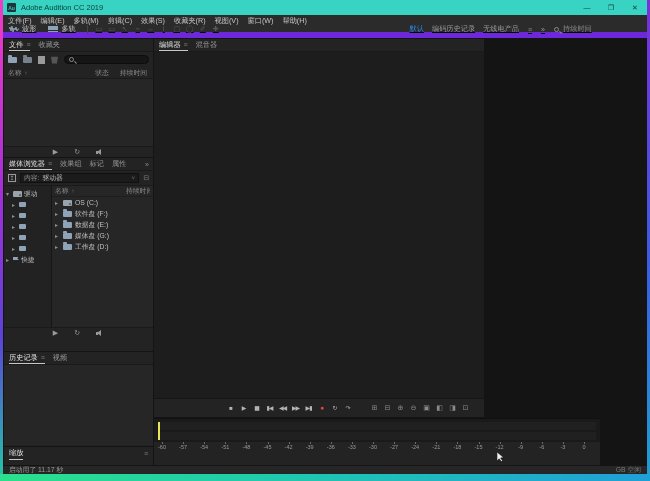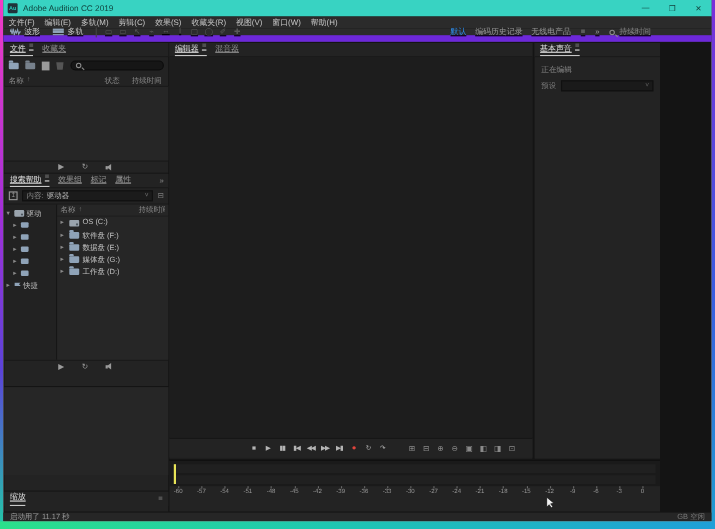--- a/index.html
+++ b/index.html
@@ -46,21 +46,21 @@
   .workspace.active { color:#2d8ceb; }
   .ws-menu-icon { color:#888; font-size:7px; }
   .overflow-icon { color:#999; font-size:7px; }
   .help-search { display:flex; align-items:center; gap:4px; width:85px; }
   .help-search span { font-size:7.2px; color:#8a8a8a; }
 
   
   .panel { position:absolute; background:#232323; }
   .tabbar { height:13px; background:#232323; display:flex; align-items:center; padding-left:5px;
             border-bottom:1px solid #1a1a1a; }
-  .tab { font-size:7.2px; color:#969696; margin-right:8px; white-space:nowrap; display:flex; gap:3px; height:100%;text-decoration:underline; }
+  .tab { font-size:7.2px; color:#969696; margin-right:8px; white-space:nowrap; display:flex; align-items:center; gap:3px; height:100%; }
   .tab.active { color:#e4e4e4; border-bottom:1px solid #c8c8c8; }
   .panel-menu-icon { color:#7a7a7a; font-size:7px; }
   .tab-overflow { margin-left:auto; margin-right:4px; color:#8a8a8a; font-size:7px; }
 
   
   .icon-folder { position:relative; width:9px; height:6px; background:#8fa3b8; border-radius:1px; display:inline-block; }
   .icon-folder::before { content:""; position:absolute; top:-2px; left:0; width:4px; height:2px; background:#8fa3b8; border-radius:1px 1px 0 0; }
   .icon-folder.dim, .icon-folder.dim::before { background:#77818c; }
   .icon-drive { position:relative; width:9px; height:6px; background:#9aa4ad; border-radius:1px; display:inline-block; }
   .icon-drive::after { content:""; position:absolute; right:1px; bottom:1px; width:2px; height:2px; border-radius:50%; background:#4d565e; }
@@ -263,21 +263,21 @@
       <div class="panel-footer">
         <span class="footer-glyph">▶</span>
         <span class="footer-glyph">↻</span>
         <span class="icon-speaker"></span>
       </div>
     </div>
 
     <div class="panel" id="media-panel">
       <div class="tabbar">
         <span class="tab active">
-          <span>搜索帮助</span>
+          <span>媒体浏览器</span>
           <span class="panel-menu-icon">≡</span>
         </span>
         <span class="tab">
             <span>效果组</span>
           </span>
         <span class="tab">
             <span>标记</span>
           </span>
         <span class="tab">
             <span>属性</span>
@@ -364,20 +364,29 @@
         </div>
       </div>
       <div class="panel-footer">
         <span class="footer-glyph">▶</span>
         <span class="footer-glyph">↻</span>
         <span class="icon-speaker"></span>
       </div>
     </div>
 
     <div class="panel" id="history-panel">
+      <div class="tabbar">
+        <span class="tab active">
+          <span>历史记录</span>
+          <span class="panel-menu-icon">≡</span>
+        </span>
+        <span class="tab">
+            <span>视频</span>
+          </span>
+      </div>
       <div class="history-content"></div>
     </div>
 
     <div class="panel" id="zoom-panel">
       <div class="tabbar">
         <span class="tab active">
             <span>缩放</span>
           </span>
         <span class="panel-menu-icon">≡</span>
       </div>
@@ -462,35 +471,20 @@
           <span class="scale-label" style="left: 366.7px;">-9</span>
           <div class="scale-tick" style="left: 387.8px;"></div>
           <span class="scale-label" style="left: 387.8px;">-6</span>
           <div class="scale-tick" style="left: 408.9px;"></div>
           <span class="scale-label" style="left: 408.9px;">-3</span>
           <div class="scale-tick" style="left: 430px;"></div>
           <span class="scale-label" style="left: 430px;">0</span>
         </div>
     </div>
 
-    <div class="panel" id="esound-panel">
-      <div class="tabbar">
-        <span class="tab active">
-          <span>基本声音</span>
-          <span class="panel-menu-icon">≡</span>
-        </span>
-      </div>
-      <div class="es-status">正在编辑</div>
-      <div class="es-preset-row">
-        <span class="es-preset-label">预设</span>
-        <span class="es-preset-dd">
-          <span class="dd-arrow">˅</span>
-        </span>
-      </div>
-    </div>
 
 
     <div class="statusbar">
       <span>启动用了 11.17 秒</span>
       <span class="free-space">GB 空闲</span>
     </div>
 
     <svg class="cursor" viewBox="0 0 7 10">
       <polygon points="0,0 0,9 2.2,6.8 4.2,9.6 5.6,8.7 3.6,6 6.6,5.6" fill="#f0f0f0" stroke="#000" stroke-width="0.5"></polygon>
     </svg>

